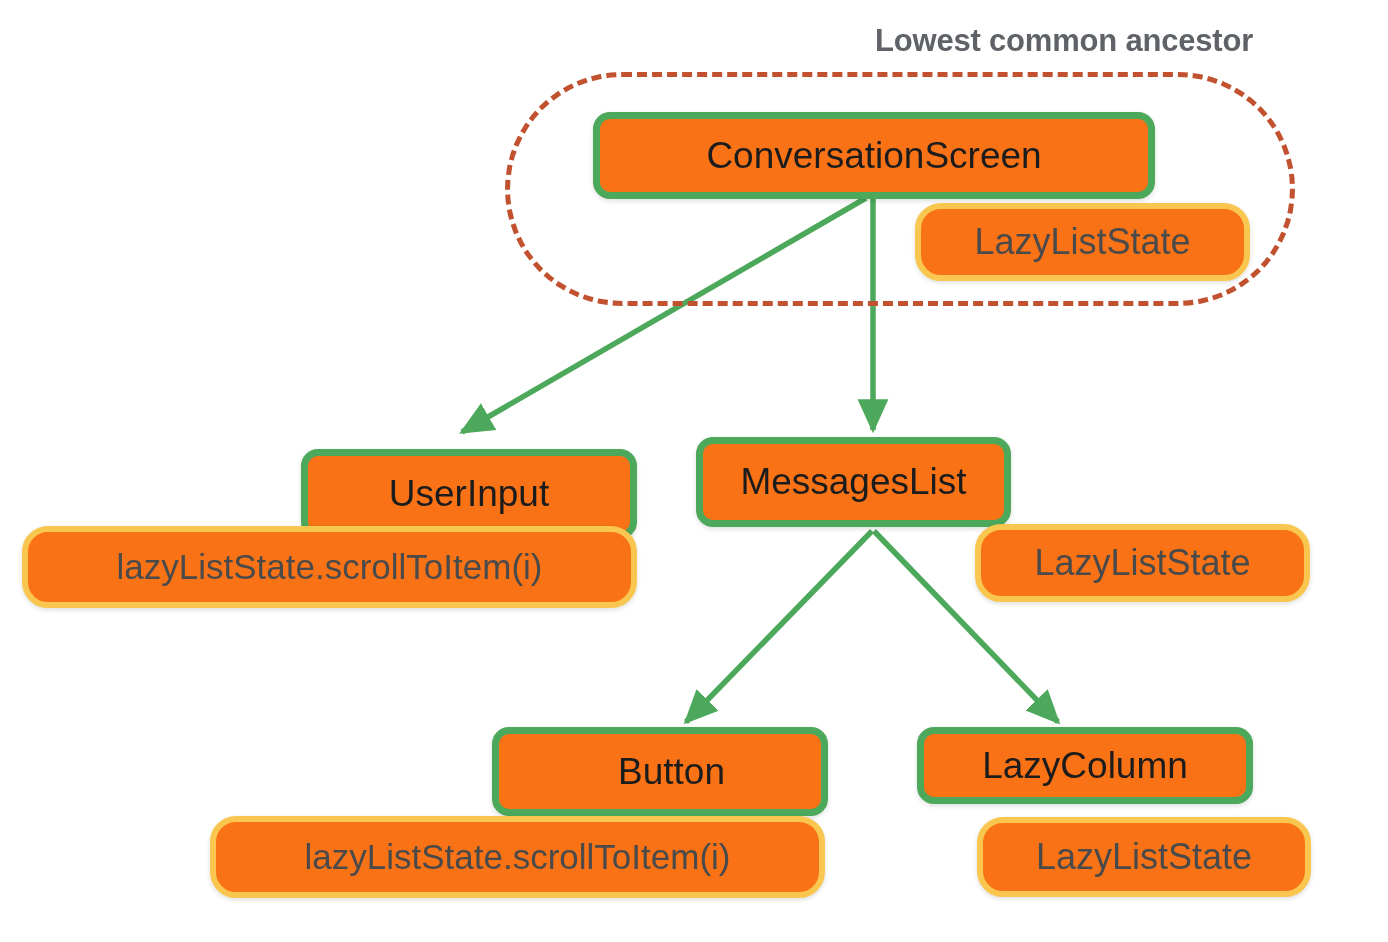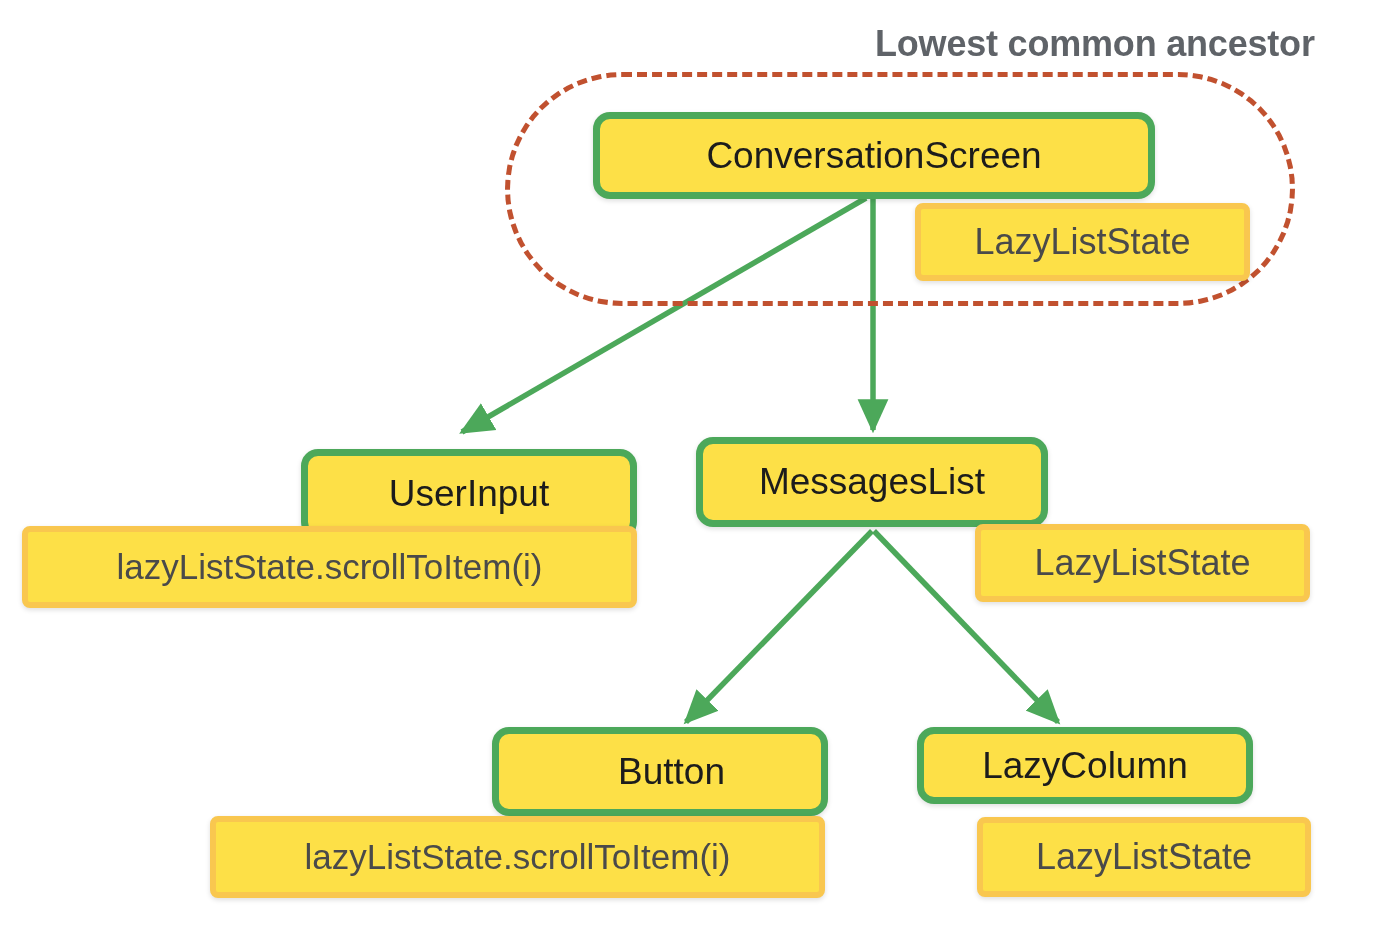--- a/index.html
+++ b/index.html
@@ -44,48 +44,48 @@
     color: #5F6368;
     white-space: nowrap;
     letter-spacing: -0.2px;
     z-index: 4;
   }
 
   
   .node {
     position: absolute;
     box-sizing: border-box;
-    background: #fde047;
+    background: #f97316;
     display: flex;
     align-items: center;
     justify-content: center;
     white-space: nowrap;
     box-shadow: 0 2px 5px rgba(0,0,0,0.13);
   }
   .node.composable {
     border: 7px solid #4CA85A;
     border-radius: 17px;
     color: #1c1c1c;
     font-size: 37px;
     z-index: 3;
   }
   .node.state {
     border: 6px solid #F9C74F;
-    border-radius: 8px;
+    border-radius: 26px;
     color: #4A4A4A;
     font-size: 36px;
     z-index: 5;
   }
 </style>
 </head>
 <body>
 
 <div id="canvas">
 
-  <div class="lca-label" style="left:875px; top:23px; font-size:36px;">Lowest common ancestor</div>
+  <div class="lca-label" style="left:875px; top:23px; font-size:31px;">Lowest common ancestor</div>
 
   <div class="lca-region" style="left:505px; top:72px; width:790px; height:234px;"></div>
 
   <svg id="edges" viewBox="0 0 1388 942" xmlns="http://www.w3.org/2000/svg">
     <defs>
       <marker id="arrowhead" markerWidth="7" markerHeight="7" refX="5.6" refY="3.1" orient="auto" markerUnits="strokeWidth">
         <path d="M0,0.3 L6.2,3.1 L0,5.9 z" fill="#4CA85A"></path>
       </marker>
     </defs>
 
@@ -115,21 +115,21 @@
   </div>
 
   <div class="node composable" style="left:301px; top:437px; width:336px; height:90px;margin-top:12px;">
     <span>UserInput</span>
   </div>
 
   <div class="node state" style="left:22px; top:526px; width:615px; height:82px; font-size:35px;">
     <span>lazyListState.scrollToItem(i)</span>
   </div>
 
-  <div class="node composable" style="left:696px; top:437px; width:352px; height:90px;">
+  <div class="node composable" style="left:696px; top:437px; width:315px; height:90px;">
     <span>MessagesList</span>
   </div>
 
   <div class="node state" style="left:975px; top:524px; width:335px; height:78px;">
     <span>LazyListState</span>
   </div>
 
   <div class="node composable" style="left:492px; top:727px; width:336px; height:89px;padding-left:23px;">
     <span>Button</span>
   </div>

